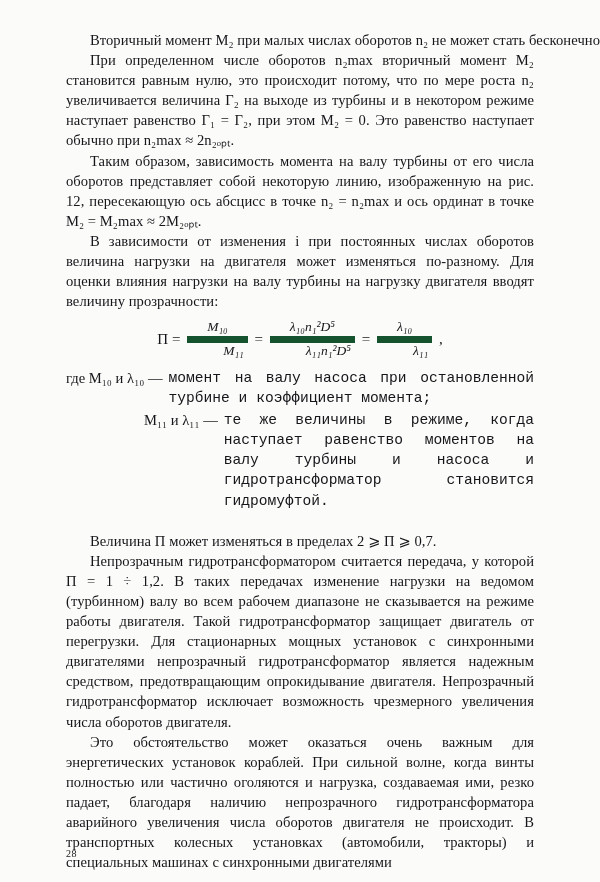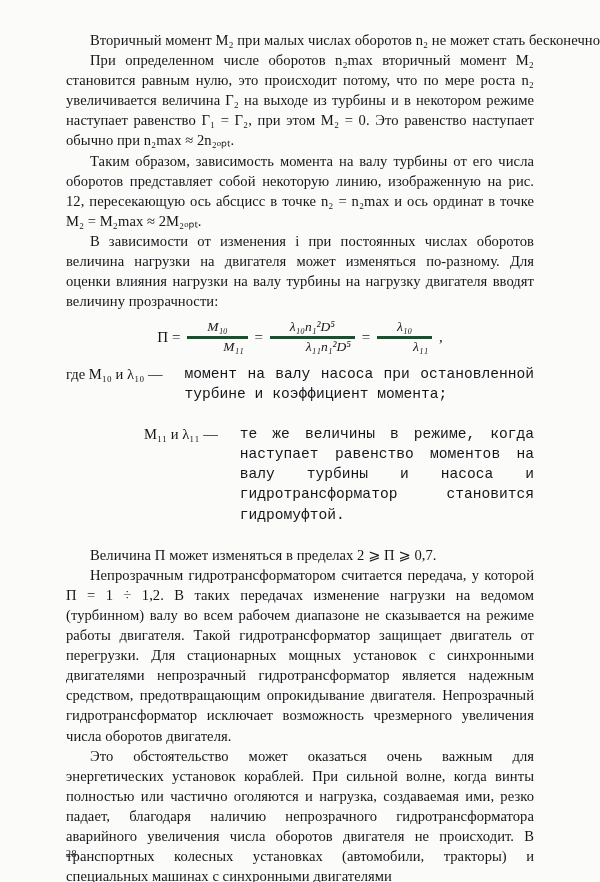--- a/index.html
+++ b/index.html
@@ -48,21 +48,20 @@
   .hang {
     display: block;
     margin: 0;
     text-align: justify;
     font-size: 14.6px;
     line-height: 20.1px;
   }
   .hang-row {
     display: flex;
     align-items: flex-start;
-    gap: 16px;
   }
   .hang-left {
     flex: 0 0 auto;
     white-space: nowrap;
     padding-right: 6px;
   }
   .hang-right {
     flex: 1 1 auto;
     text-align: justify;
     font-family: Liberation Mono, monospace;
@@ -70,21 +69,21 @@
   i, .it { font-style: italic; }
   .frac {
     display: inline-block;
     vertical-align: middle;
     text-align: center;
     margin: 0 3px;
   }
   .frac .num {
     display: block;
     padding: 0 4px 1px 4px;
-    border-bottom: 3px solid #14532d;
+    border-bottom: 7px solid #14532d;
     font-size: 13.5px;
   }
   .frac .den {
     display: block;
     padding: 1px 4px 0 4px;
     font-size: 13.5px;
     margin-left: 32px;
   }
   .eqsym { display: inline-block; vertical-align: middle; font-size: 15px; }
   .pi-sym { font-family: "Liberation Serif", serif; }
@@ -138,21 +137,21 @@
         <span class="den it">λ₁₁</span>
       </span>
       <span class="eqsym">,</span>
     </div>
 
     <div class="hang hang-row">
       <span class="hang-left">где  M₁₀ и λ₁₀ —</span>
       <span class="hang-right">момент на валу насоса  при остановленной турбине и коэффициент момента;</span>
     </div>
 
-    <div class="hang hang-row" style="margin-top:20px; padding-left:78px;justify-content:flex-end;">
+    <div class="hang hang-row" style="margin-top:2px; padding-left:78px;justify-content:flex-end;">
       <span class="hang-left">M₁₁ и λ₁₁ —</span>
       <span class="hang-right">те же величины в режиме, когда наступает равенство моментов на валу турбины и насоса и гидротрансформатор   становится   гидромуфтой.</span>
     </div>
 
     <p class="indent" style="margin-top:20px;">
       <span>Величина П может изменяться в пределах 2 ⩾ П ⩾ 0,7.</span>
     </p>
 
     <p class="indent">
       <span>Непрозрачным гидротрансформатором считается передача, у которой П = 1 ÷ 1,2. В таких передачах изменение нагрузки на ведомом (турбинном) валу во всем рабочем диапазоне не сказывается на режиме работы двигателя. Такой гидротрансформатор защищает двигатель от перегрузки. Для стационарных мощных установок с синхронными двигателями непрозрачный гидротрансформатор является надежным средством, предотвращающим опрокидывание двигателя. Непрозрачный гидротрансформатор исключает возможность чрезмерного увеличения числа оборотов двигателя.</span>

